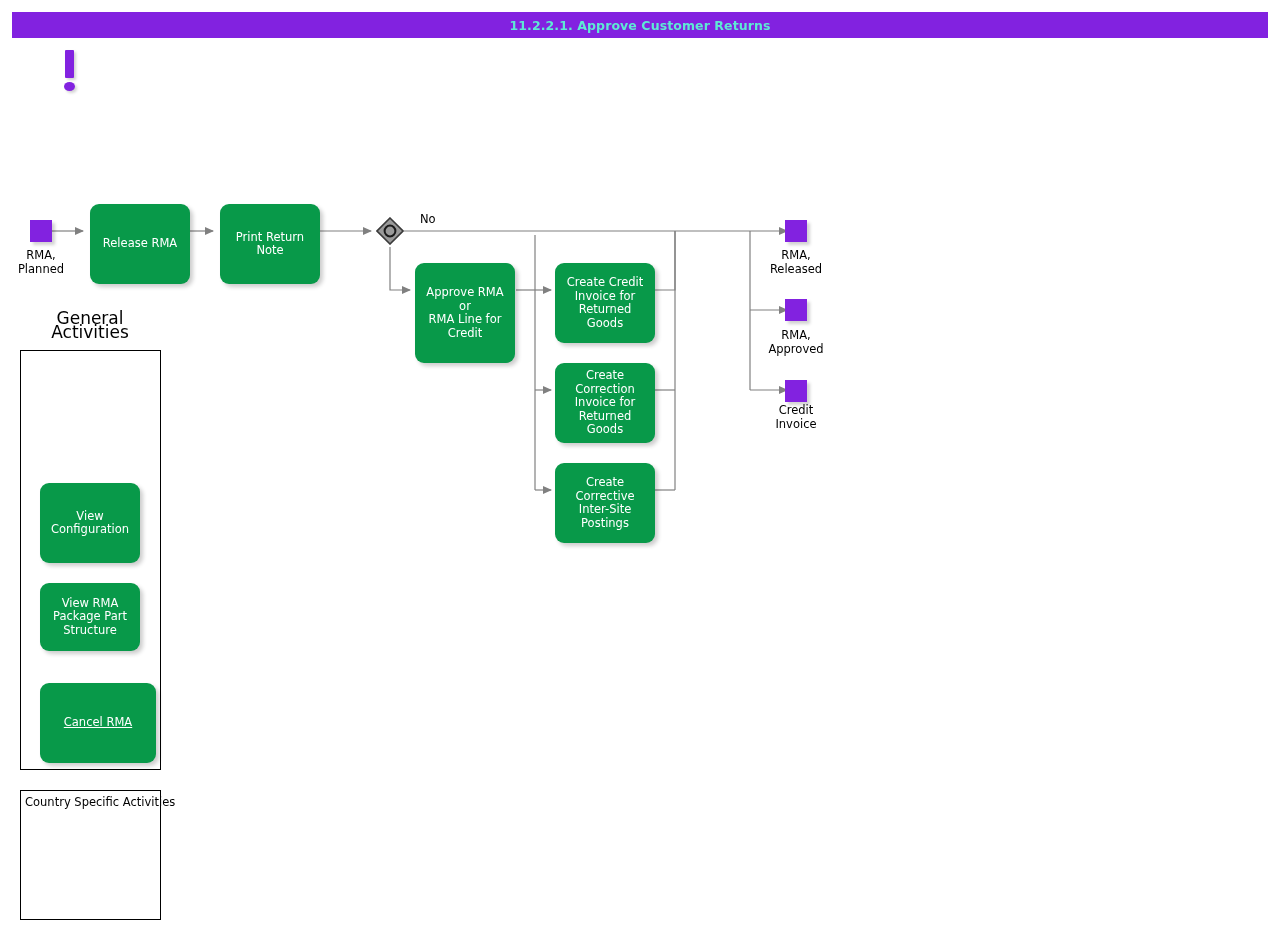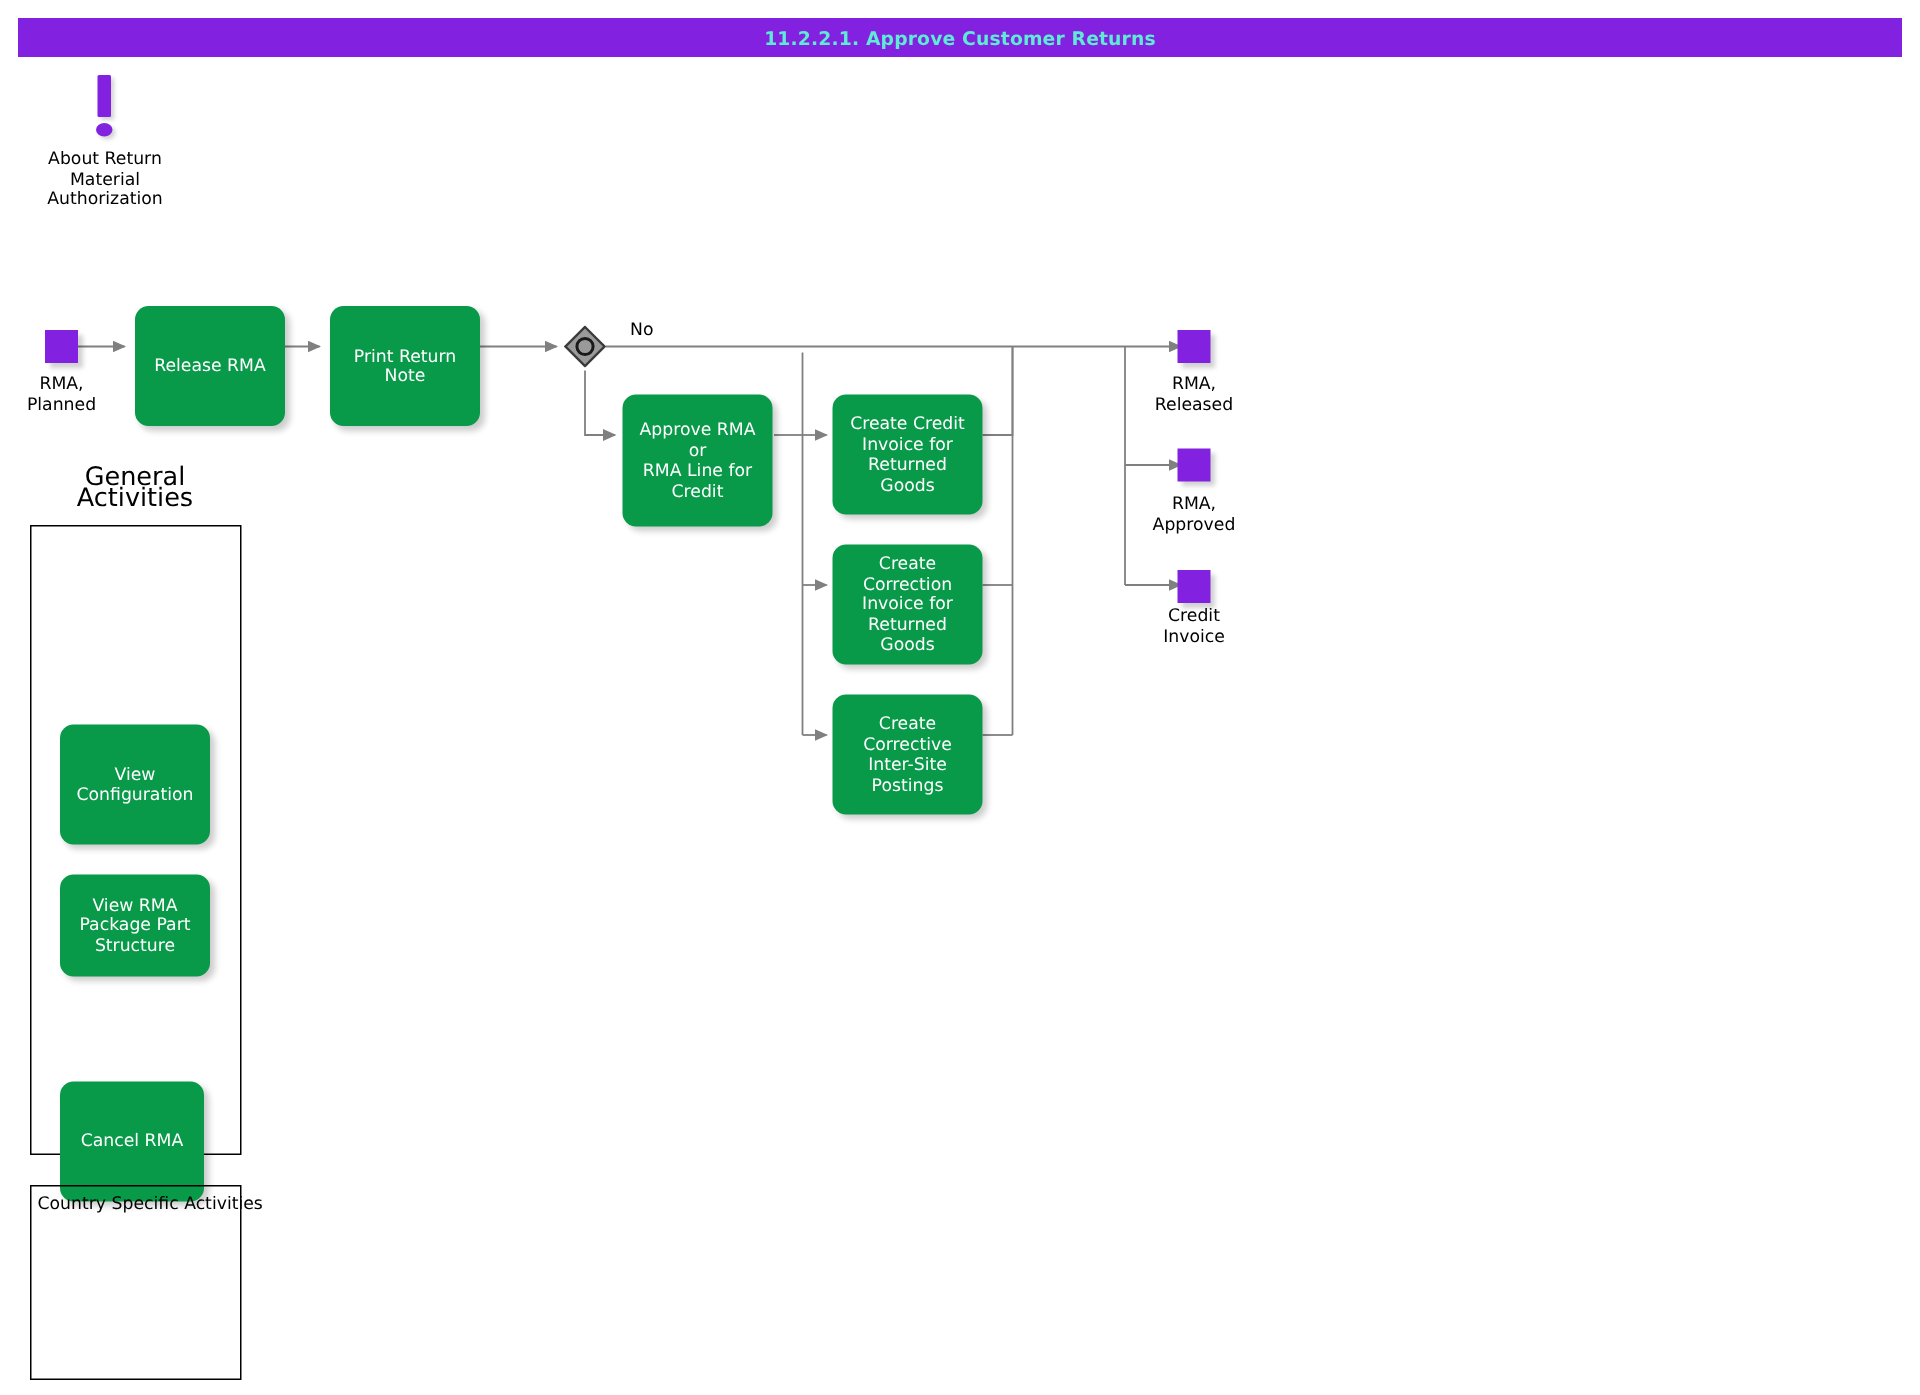--- a/index.html
+++ b/index.html
@@ -206,23 +206,20 @@
       <path d="M750,231 L750,390"></path>
       <path d="M750,310 L787,310" marker-end="url(#arrow)"></path>
       <path d="M750,390 L787,390" marker-end="url(#arrow)"></path>
     </g>
   </svg>
 
   <div class="note-icon-wrap" style="left:65px; top:50px;">
     <div class="note-bang-bar"></div>
     <div class="note-bang-dot"></div>
   </div>
-  <div class="note-label" style="left:0px; top:99px; width:140px;">About Return
-Material
-Authorization</div>
 
   <div class="state-node" style="left:30px; top:220px;"></div>
   <div class="state-label" style="left:-9px; top:249px; width:100px;">RMA,
 Planned</div>
 
   <div class="node activity" style="left:90px; top:191px; width:100px; height:80px;">
     <span>Release RMA</span>
   </div>
 
   <div class="node activity" style="left:220px; top:191px; width:100px; height:80px;">
@@ -231,21 +228,21 @@
   </div>
 
   <div class="gateway" style="left:376px; top:217px;">
     <svg width="28" height="28" viewBox="0 0 28 28">
       <polygon points="14,1 27,14 14,27 1,14" fill="#9a9a9a" stroke="#3a3a3a" stroke-width="1.6"></polygon>
       <circle cx="14" cy="14" r="5.4" fill="#9a9a9a" stroke="#1a1a1a" stroke-width="2"></circle>
     </svg>
   </div>
   <div class="edge-label" style="left:420px; top:213px;">No</div>
 
-  <div class="node activity" style="left:415px; top:250px; width:100px; height:88px;">
+  <div class="node activity" style="left:415px; top:250px; width:100px; height:100px;">
     <span>Approve RMA or
 RMA Line for
 Credit</span>
   </div>
 
   <div class="node activity" style="left:555px; top:250px; width:100px; height:80px;">
     <span>Create Credit
 Invoice for
 Returned Goods</span>
   </div>
@@ -282,20 +279,20 @@
 
   <div class="node activity" style="left:40px; top:470px; width:100px; height:80px;">
     <span>View
 Configuration</span>
   </div>
   <div class="node activity" style="left:40px; top:570px; width:100px; height:68px;">
     <span>View RMA
 Package Part
 Structure</span>
   </div>
-  <div class="node activity" style="left:40px; top:708px; width:96px; height:80px;">
+  <div class="node activity" style="left:40px; top:670px; width:116px; height:80px;text-decoration:underline;">
     <span>Cancel RMA</span>
   </div>
 
   <div class="group-box" style="left:20px; top:790px; width:141px; height:130px;"></div>
   <div class="group-title-inside" style="left:25px; top:796px;">Country Specific Activities</div>
 
 </div>
 
 </body></html>

